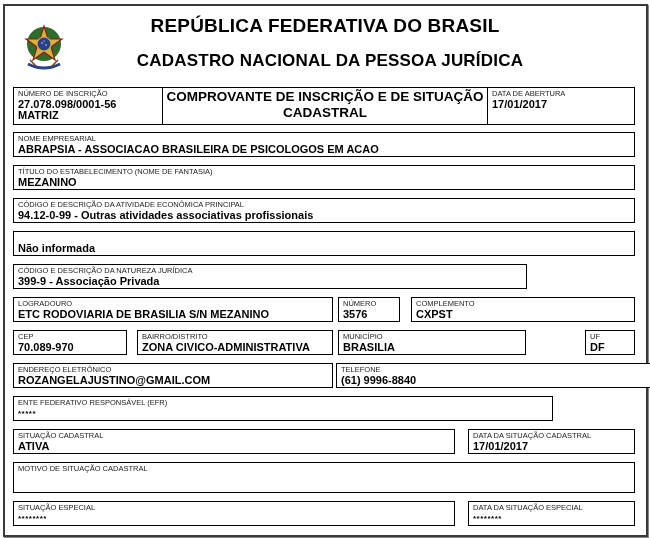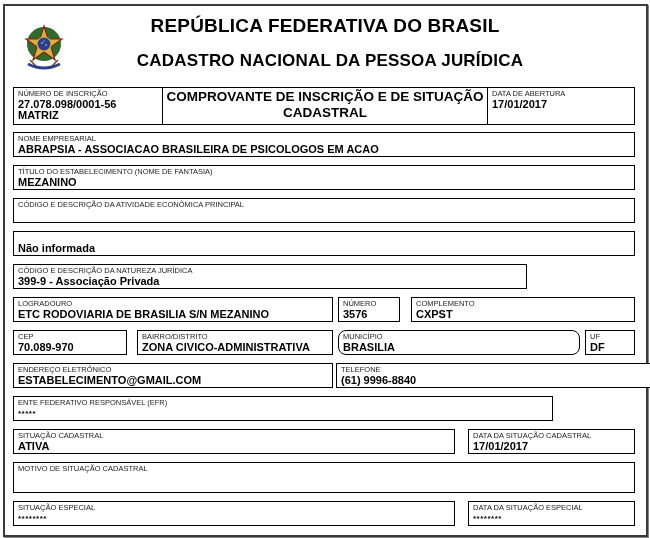--- a/index.html
+++ b/index.html
@@ -59,20 +59,21 @@
 <div class="box" style="left:13px;top:132px;width:622px;height:25px;">
   <span class="lbl">NOME EMPRESARIAL</span>
   <span class="val">ABRAPSIA - ASSOCIACAO BRASILEIRA DE PSICOLOGOS EM ACAO</span>
 </div>
 <div class="box" style="left:13px;top:165px;width:622px;height:25px;">
   <span class="lbl">TÍTULO DO ESTABELECIMENTO (NOME DE FANTASIA)</span>
   <span class="val">MEZANINO</span>
 </div>
 <div class="box" style="left:13px;top:198px;width:622px;height:25px;">
   <span class="lbl">CÓDIGO E DESCRIÇÃO DA ATIVIDADE ECONÔMICA PRINCIPAL</span>
+  <span class="val">94.12-0-99 - Outras atividades associativas profissionais</span>
 </div>
 <div class="box" style="left:13px;top:231px;width:622px;height:25px;">
   <span class="val">Não informada</span>
 </div>
 <div class="box" style="left:13px;top:264px;width:514px;height:25px;">
   <span class="lbl">CÓDIGO E DESCRIÇÃO DA NATUREZA JURÍDICA</span>
   <span class="val">399-9 - Associação Privada</span>
 </div>
 
 <div class="box" style="left:13px;top:297px;width:320px;height:25px;">
@@ -89,32 +90,32 @@
 </div>
 
 <div class="box" style="left:13px;top:330px;width:114px;height:25px;">
   <span class="lbl">CEP</span>
   <span class="val">70.089-970</span>
 </div>
 <div class="box" style="left:137px;top:330px;width:196px;height:25px;">
   <span class="lbl">BAIRRO/DISTRITO</span>
   <span class="val">ZONA CIVICO-ADMINISTRATIVA</span>
 </div>
-<div class="box" style="left:338px;top:330px;width:242px;height:25px;border-radius:8px;">
+<div class="box" style="left:338px;top:330px;width:188px;height:25px;">
   <span class="lbl">MUNICÍPIO</span>
   <span class="val">BRASILIA</span>
 </div>
 <div class="box" style="left:585px;top:330px;width:50px;height:25px;">
   <span class="lbl">UF</span>
   <span class="val">DF</span>
 </div>
 
 <div class="box" style="left:13px;top:363px;width:320px;height:25px;">
   <span class="lbl">ENDEREÇO ELETRÔNICO</span>
-  <span class="val">ESTABELECIMENTO@GMAIL.COM</span>
+  <span class="val">ROZANGELAJUSTINO@GMAIL.COM</span>
 </div>
 <div class="box" style="left:336px;top:363px;width:361px;height:25px;">
   <span class="lbl">TELEFONE</span>
   <span class="val">(61) 9996-8840</span>
 </div>
 
 <div class="box" style="left:13px;top:396px;width:540px;height:25px;">
   <span class="lbl">ENTE FEDERATIVO RESPONSÁVEL (EFR)</span>
   <span class="val small">*****</span>
 </div>

